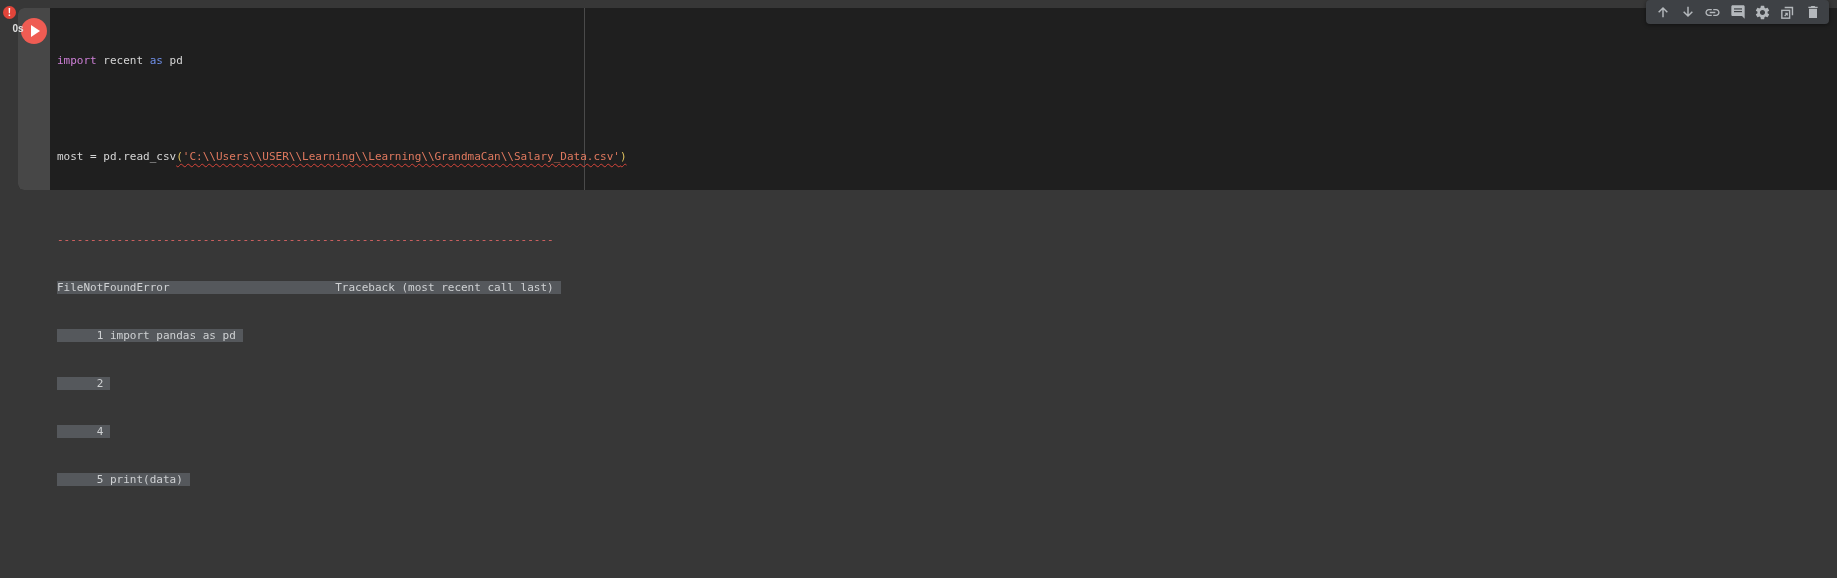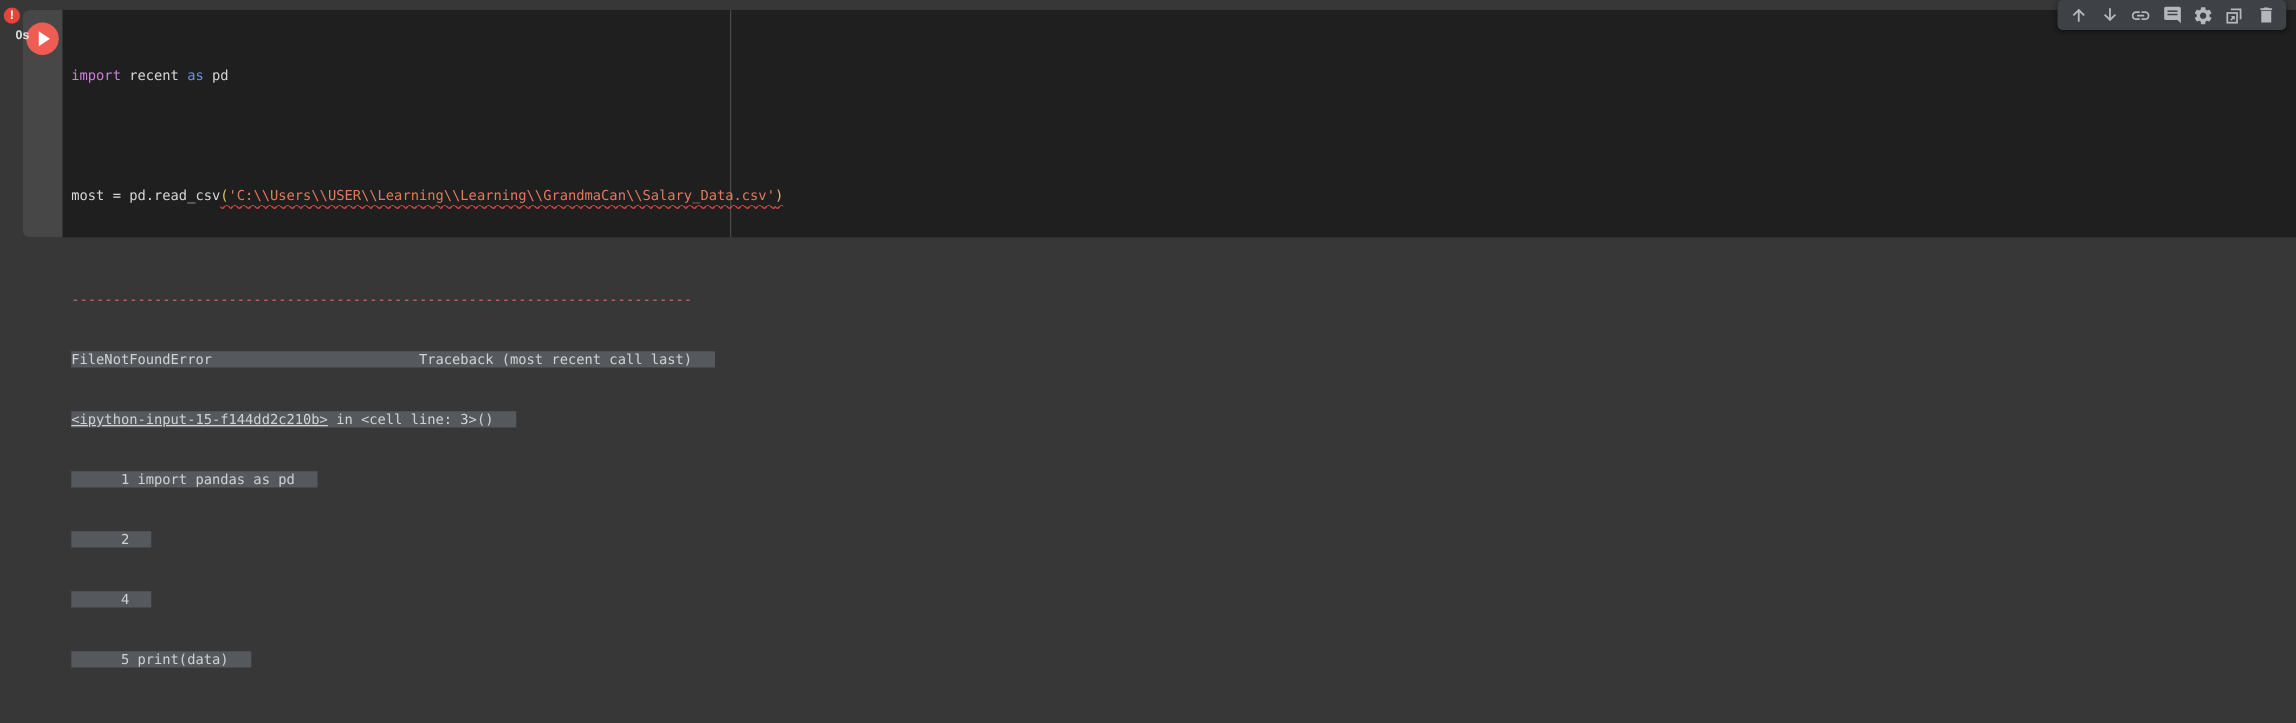--- a/index.html
+++ b/index.html
@@ -70,21 +70,21 @@
 
   
   #out{
     position:absolute;top:190px;left:0;right:0;bottom:0;background:#373737;
     padding:10px 0 0 57px;
     font-family:"DejaVu Sans Mono",monospace;font-size:11px;line-height:16px;
     color:#cbcbcb;white-space:pre;
   }
   .oline{height:16px;}
   .rule-red{color:#e06666;}
-  .sel{background:#55585c;padding-right:18px;color:#cfd1d3;}
+  .sel{background:#55585c;padding-right:7px;color:#cfd1d3;}
   .und{text-decoration:underline;}
 </style>
 </head>
 <body>
 
 <div id="err-badge"><span>!</span></div>
 <div id="exec-time">0s</div>
 
 <div id="cell">
   <div id="ruler"></div>
@@ -144,21 +144,20 @@
   <button class="tbtn">
     <svg width="16" height="16" viewBox="0 0 24 24">
         <path fill="#b4b8bc" d="M6 21h12V7H6v14zM19 4h-3.5l-1-1h-5l-1 1H5v2h14V4z"></path>
       </svg>
   </button>
 </div>
 
 <div id="out">
   <div class="oline rule-red">---------------------------------------------------------------------------</div>
   <div class="oline"><span class="sel"><span>FileNotFoundError</span><span>                         </span><span>Traceback (most recent call last)</span></span></div>
-  <div class="oline"><span class="sel"><span class="und">&lt;ipython-input-15-f144dd2c210b&gt;</span><span> in &lt;cell line: 3&gt;()</span></span></div>
   <div class="oline"><span class="sel">      1 import pandas as pd</span></div>
   <div class="oline"><span class="sel">      2</span></div>
   <div class="oline"><span class="sel">      4</span></div>
   <div class="oline"><span class="sel">      5 print(data)</span></div>
 
   
 
   
 
   

